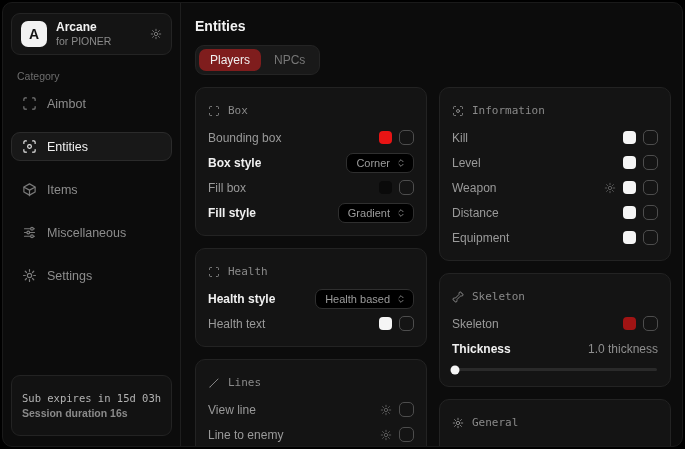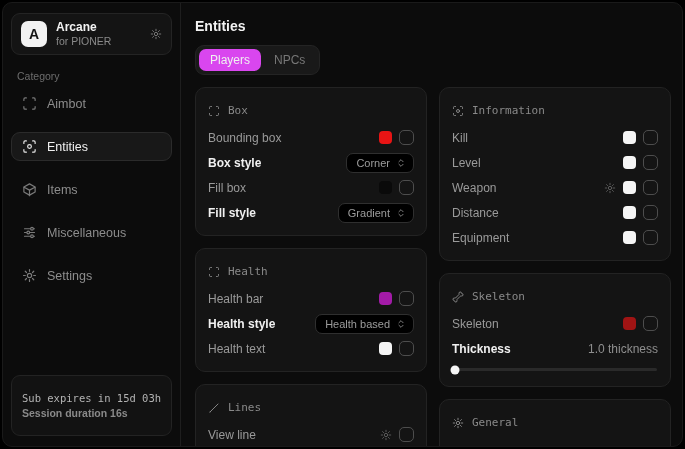--- a/index.html
+++ b/index.html
@@ -65,21 +65,21 @@
   .page-title { font-size: 14px; font-weight: 700; color: #f2f2f2; margin: 2px 0 11px; }
   .tabs {
     display: inline-flex; align-self: flex-start;
     background: #191919; border: 1px solid #242424;
     border-radius: 9px; padding: 3px; gap: 2px; margin-bottom: 12px;
   }
   .tab {
     padding: 4px 11px; font-size: 12px; color: #777;
     border-radius: 7px; cursor: pointer;
   }
-  .tab.active { background: #d946ef; color: #f0f0f0; }
+  .tab.active { background: #7f1d1d; color: #f0f0f0; }
   .grid { display: flex; gap: 12px; align-items: flex-start; }
   .col { flex: 1; min-width: 0; display: flex; flex-direction: column; gap: 12px; }
   .card {
     background: #141414; border: 1px solid #232323;
     border-radius: 10px; padding: 16px 12px 11px;
   }
   .card-header {
     display: flex; align-items: center; gap: 8px;
     color: #8a8a8a; font-family: "DejaVu Sans Mono", monospace;
     font-size: 11px; margin-bottom: 9px;
@@ -261,27 +261,20 @@
         <section class="card">
           <div class="card-header">
             <span>
               <svg class="icon-sm" viewBox="0 0 24 24">
                   <path d="M3 7V5a2 2 0 0 1 2-2h2M17 3h2a2 2 0 0 1 2 2v2M21 17v2a2 2 0 0 1-2 2h-2M7 21H5a2 2 0 0 1-2-2v-2"></path>
                 </svg>
             </span>
             <span>Health</span>
           </div>
           <div class="row">
-            <span class="row-label">Health bar</span>
-            <span class="controls">
-              <span class="swatch" style="background: rgb(163, 27, 168);"></span>
-              <span class="checkbox"></span>
-            </span>
-          </div>
-          <div class="row">
             <span class="row-label strong">Health style</span>
             <span class="select">
               <span>Health based</span>
               <span>
                 <svg class="icon-xs" viewBox="0 0 24 24">
                     <path d="m7 9 5-5 5 5M7 15l5 5 5-5"></path>
                   </svg>
               </span>
             </span>
           </div>

